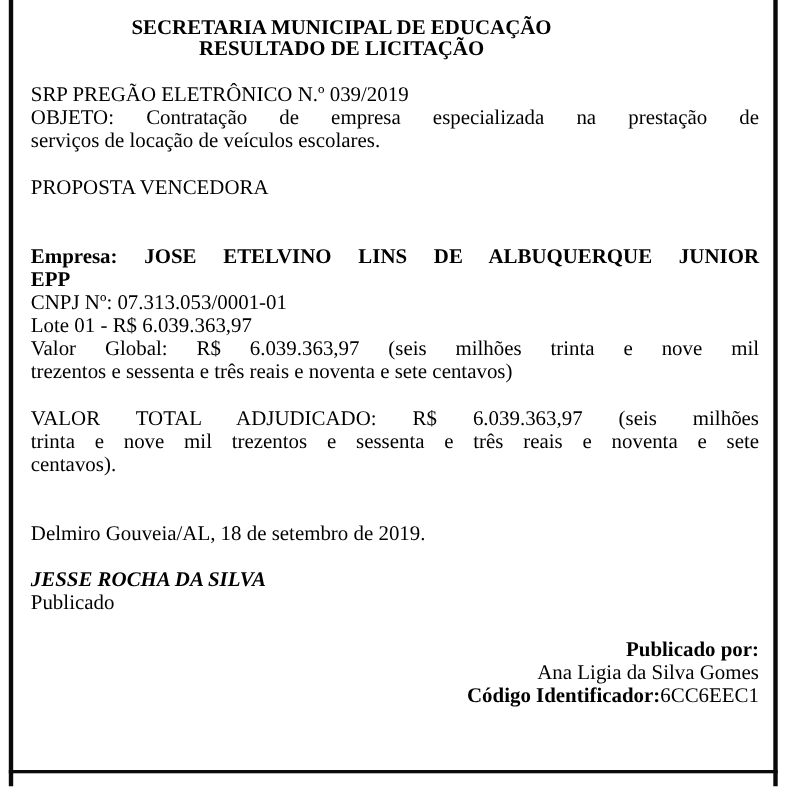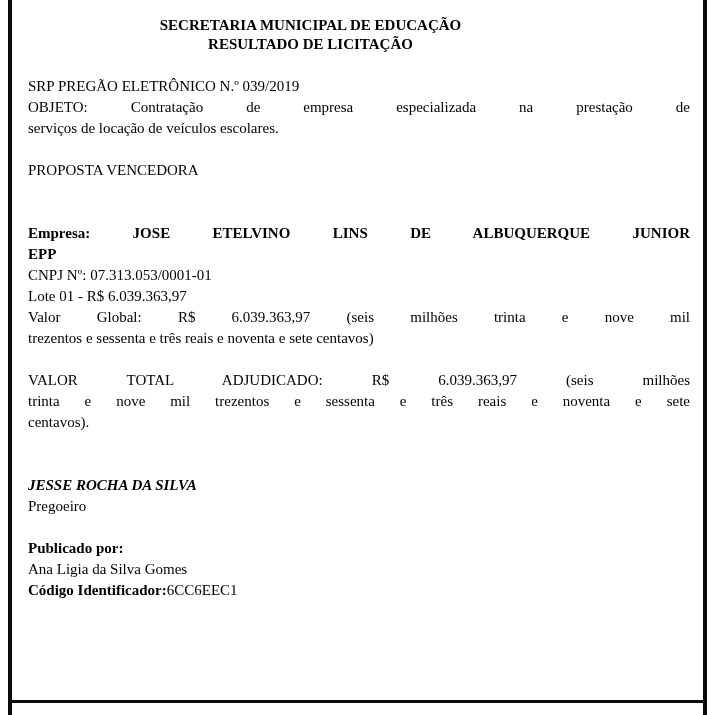--- a/index.html
+++ b/index.html
@@ -36,21 +36,21 @@
       top: 700px;
       width: 699px;
       height: 3px;
       background: #0a0a0a;
     }
     .content {
       position: absolute;
       left: 28px;
       top: 16px;
       width: 662px;
-      font-size: 15px;
+      font-size: 19px;
       line-height: 21px;
     }
     p { margin: 0; }
     .title-wrap {
       width: 565px;
       text-align: center;
       font-weight: bold;
       line-height: 19px;
       margin: 0 0 22px 0;
     }
@@ -62,21 +62,21 @@
       text-align-last: justify;
     }
     .lline { display: block; }
     .bold { font-weight: bold; }
     .empresa { font-weight: bold; margin-top: 33px; }
     .signer-name {
       font-weight: bold;
       font-style: italic;
       margin-top: 17px;
     }
-    .footer { }
+    .footer { text-align: right; }
   </style>
 </head>
 <body>
 
 <div class="page">
   <div class="vrule left"></div>
   <div class="vrule right"></div>
   <div class="hrule"></div>
 
   <div class="content">
@@ -108,24 +108,25 @@
         <span class="lline">trezentos e sessenta e três reais e noventa e sete centavos)</span>
       </p>
     </div>
 
     <p class="mb2">
       <span class="jline">VALOR TOTAL ADJUDICADO: R$ 6.039.363,97 (seis milhões</span>
       <span class="jline">trinta e nove mil trezentos e sessenta e três reais e noventa e sete</span>
       <span class="lline">centavos).</span>
     </p>
 
+    <p class="mb1">Delmiro Gouveia/AL, 18 de setembro de 2019.</p>
 
     <div class="mb1">
       <p class="signer-name">JESSE ROCHA DA SILVA</p>
-      <p>Pregoeiro</p>
+      <p>Publicado</p>
     </div>
 
     <div class="footer">
       <p class="bold">Publicado por:</p>
       <p>Ana Ligia da Silva Gomes</p>
       <p><span class="bold">Código Identificador:</span><span>6CC6EEC1</span></p>
     </div>
 
   </div>
 </div>

